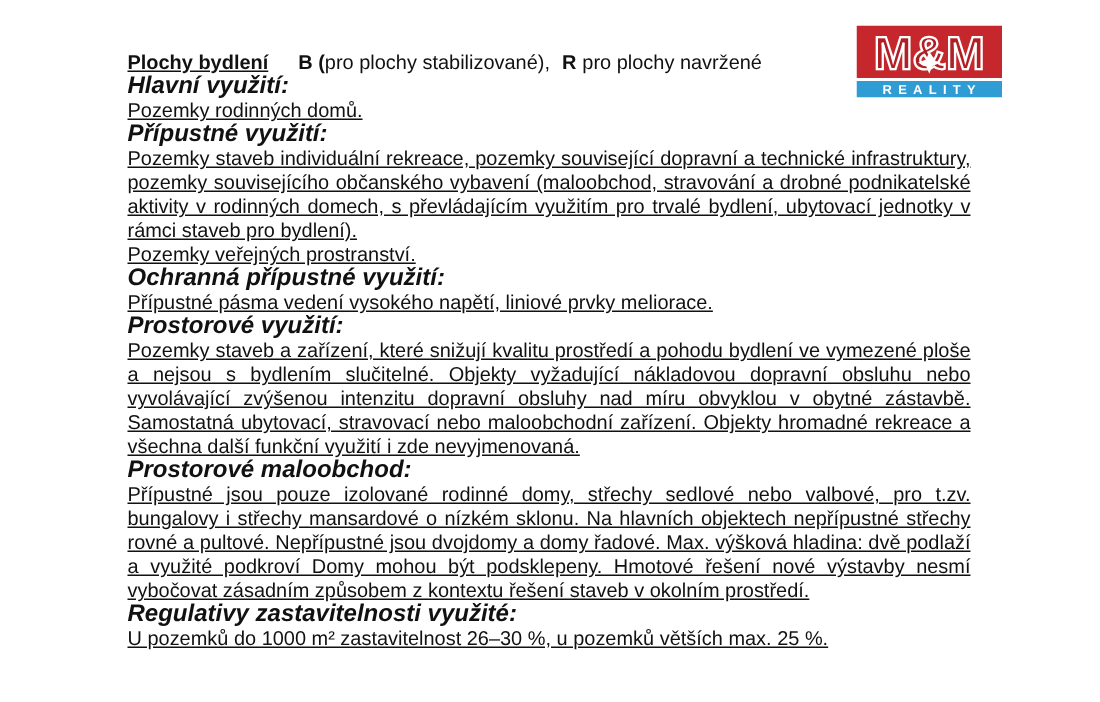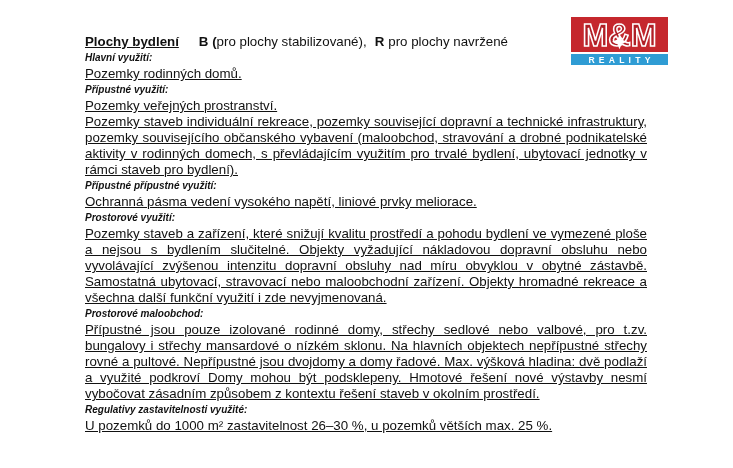--- a/index.html
+++ b/index.html
@@ -28,21 +28,21 @@
     text-decoration: underline;
   }
   .codes { margin-left: 20px; }
   .code-bold { font-weight: bold; }
   .code-r { font-weight: bold; margin-left: 8px; }
   .code-desc-r { margin-left: 4px; }
   .sec-heading {
     font-weight: bold;
     font-style: italic;
     margin: 0;
-    font-size: 10px;
+    font-size: 16px;
     line-height: 16px;
   }
   .content p {
     margin: 0;
     text-align: justify;
     text-decoration: underline;
   }
   .logo {
     position: absolute;
     left: 571px;
@@ -62,27 +62,27 @@
       <span class="doc-title">Plochy bydlení</span><span class="codes"><span class="code-bold">B (</span><span>pro plochy stabilizované),</span><span class="code-r">R</span><span class="code-desc-r">pro plochy navržené</span></span>
     </div>
 
     <div class="section">
       <div class="sec-heading">Hlavní využití:</div>
       <p>Pozemky rodinných domů.</p>
     </div>
 
     <div class="section">
       <div class="sec-heading">Přípustné využití:</div>
+      <p>Pozemky staveb individuální rekreace, pozemky související dopravní a technické infrastruktury, pozemky souvisejícího občanského vybavení (maloobchod, stravování a drobné podnikatelské aktivity v rodinných domech, s převládajícím využitím pro trvalé bydlení, ubytovací jednotky v rámci staveb pro bydlení).</p>
       <p>Pozemky veřejných prostranství.</p>
-      <p>Pozemky staveb individuální rekreace, pozemky související dopravní a technické infrastruktury, pozemky souvisejícího občanského vybavení (maloobchod, stravování a drobné podnikatelské aktivity v rodinných domech, s převládajícím využitím pro trvalé bydlení, ubytovací jednotky v rámci staveb pro bydlení).</p>
     </div>
 
     <div class="section">
-      <div class="sec-heading">Přípustné přípustné využití:</div>
-      <p>Ochranná pásma vedení vysokého napětí, liniové prvky meliorace.</p>
+      <div class="sec-heading">Ochranná přípustné využití:</div>
+      <p>Přípustné pásma vedení vysokého napětí, liniové prvky meliorace.</p>
     </div>
 
     <div class="section">
       <div class="sec-heading">Prostorové využití:</div>
       <p>Pozemky staveb a zařízení, které snižují kvalitu prostředí a pohodu bydlení ve vymezené ploše a nejsou s bydlením slučitelné. Objekty vyžadující nákladovou dopravní obsluhu nebo vyvolávající zvýšenou intenzitu dopravní obsluhy nad míru obvyklou v obytné zástavbě. Samostatná ubytovací, stravovací nebo maloobchodní zařízení. Objekty hromadné rekreace a všechna další funkční využití i zde nevyjmenovaná.</p>
     </div>
 
     <div class="section">
       <div class="sec-heading">Prostorové maloobchod:</div>
       <p>Přípustné jsou pouze izolované rodinné domy, střechy sedlové nebo valbové, pro t.zv. bungalovy i střechy mansardové o nízkém sklonu. Na hlavních objektech nepřípustné střechy rovné a pultové. Nepřípustné jsou dvojdomy a domy řadové. Max. výšková hladina: dvě podlaží a využité podkroví Domy mohou být podsklepeny. Hmotové řešení nové výstavby nesmí vybočovat zásadním způsobem z kontextu řešení staveb v okolním prostředí.</p>

